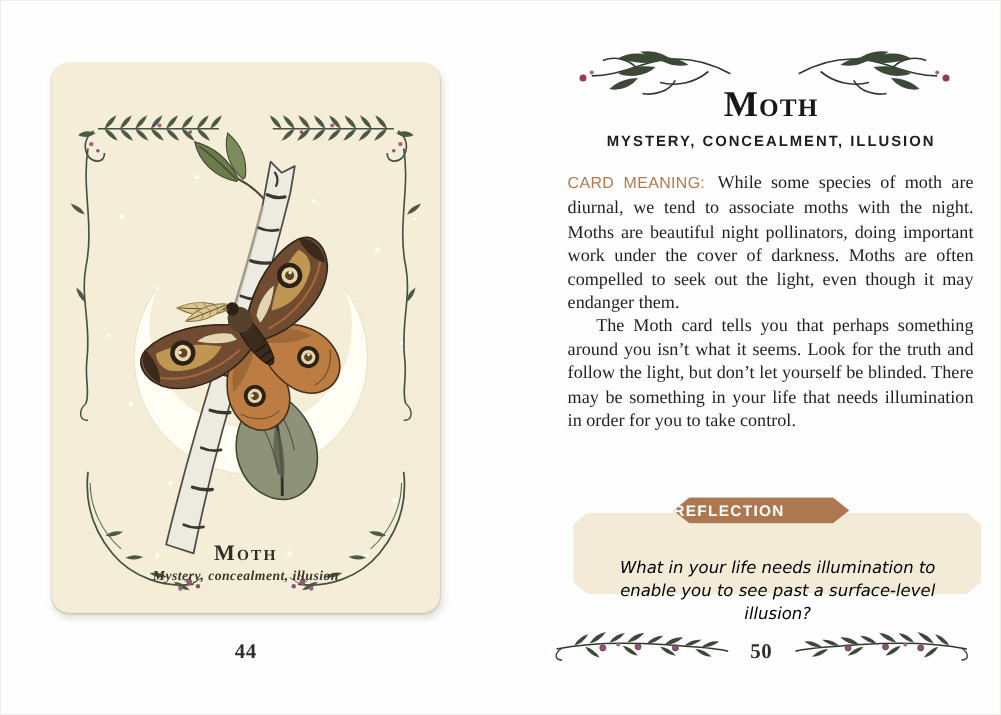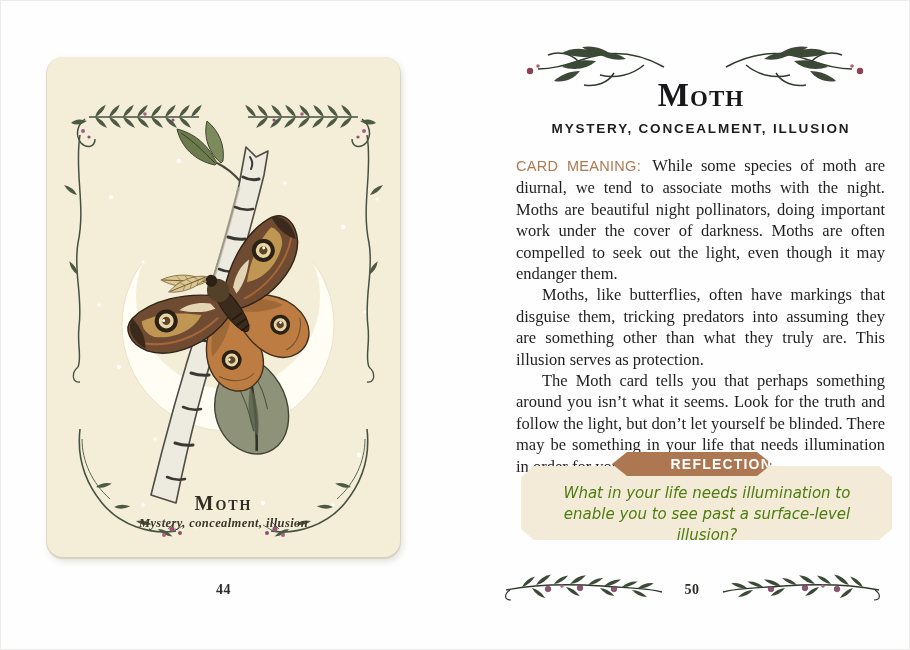--- a/index.html
+++ b/index.html
@@ -13,21 +13,21 @@
   .card { position:absolute; left:47px; top:57px; width:353px; height:500px;
           background:#f4edd8; border-radius:16px;
           box-shadow:0 1px 0 1px rgba(203,193,163,.55), 2px 4px 7px rgba(120,110,88,.22); }
   .card-art { position:absolute; left:0; top:0; width:353px; height:500px; }
   .card-title { position:absolute; left:0; top:435px; width:100%; text-align:center;
                 font-variant:small-caps; font-weight:700; font-size:20px; letter-spacing:2px;
                 color:#332e25; }
   .card-subtitle { position:absolute; left:0; top:459px; width:100%; text-align:center;
                    font-style:italic; font-weight:700; font-size:12.5px; letter-spacing:.4px;
                    color:#3b362b; }
-  .page-number { position:absolute; text-align:center; font-size:14px; font-weight:700;
+  .page-number { position:absolute; text-align:center; font-size:19px; font-weight:700;
                  color:#2f2d29; letter-spacing:.5px; }
   .pn-left { left:47px; top:582px; width:353px; }
   .pn-right { left:677px; top:582px; width:30px; }
 
   
   .hdr-fl { position:absolute; width:150px; height:48px; }
   .hdr-fl.left { left:518px; top:45px; }
   .hdr-fl.right { left:722px; top:45px; transform:scaleX(-1); }
   .rp-title { position:absolute; left:516px; top:74px; width:370px; text-align:center;
               font-variant:small-caps; font-weight:700; font-size:33px; line-height:42px;
@@ -39,28 +39,28 @@
              font-size:16.5px; line-height:21.4px; text-align:justify; color:#1f1f1f; }
   .rp-body p { margin:0; }
   .rp-body p.indent { text-indent:26px; }
   .meaning-label { font-family:"Liberation Sans","DejaVu Sans",sans-serif; font-weight:400;
                    font-size:14.5px; color:#b0794e; letter-spacing:.3px; padding-right:3px; }
   .reflection-box { position:absolute; left:521px; top:466px; width:371px; height:74px;
                     background:#f3ebd7;
                     clip-path:polygon(13px 0,calc(100% - 13px) 0,100% 11px,100% calc(100% - 11px),
                               calc(100% - 13px) 100%,13px 100%,0 calc(100% - 11px),0 11px); }
   .reflection-banner { position:absolute; left:612px; top:452px; width:160px; height:24px;
-                       background:#ad7851; color:#fff; text-align:right; line-height:24px;
+                       background:#ad7851; color:#fff; text-align:left; line-height:24px;
                        font-family:"Liberation Sans","DejaVu Sans",sans-serif; font-weight:700;
                        font-size:14px; letter-spacing:1.2px;
                        clip-path:polygon(15px 0,calc(100% - 15px) 0,100% 50%,
                                  calc(100% - 15px) 100%,15px 100%,0 50%); }
-  .reflection-question { position:absolute; left:540px; top:483px; width:334px; text-align:center;
+  .reflection-question { position:absolute; left:540px; top:506px; width:334px; text-align:center;
                          font-family:"DejaVu Sans",sans-serif; font-style:italic;
-                         font-size:15px; line-height:21px; color:#4d7c0f; }
+                         font-size:15px; line-height:21px; color:#000000; }
   .ftr-fl { position:absolute; width:165px; height:30px; }
   .ftr-fl.left { left:502px; top:572px; }
   .ftr-fl.right { left:718px; top:572px; transform:scaleX(-1); }
 </style>
 </head>
 <body>
 
 <div class="spread">
 
   <section>
@@ -275,21 +275,20 @@
     </svg>
 
     <h1 class="rp-title">Moth</h1>
     <div class="rp-keywords">MYSTERY, CONCEALMENT, ILLUSION</div>
 
     <div class="rp-body">
       <p>
         <span class="meaning-label">CARD MEANING:</span>
         <span>While some species of moth are diurnal, we tend to associate moths with the night. Moths are beautiful night pollinators, doing important work under the cover of darkness. Moths are often compelled to seek out the light, even though it may endanger them.</span>
       </p>
-      <p class="indent">Moths, like butterflies, often have markings that disguise them, tricking predators into assuming they are something other than what they truly are. This illusion serves as protection.</p>
       <p class="indent">The Moth card tells you that perhaps something around you isn’t what it seems. Look for the truth and follow the light, but don’t let yourself be blinded. There may be something in your life that needs illumination in order for you to take control.</p>
     </div>
 
     <div class="reflection-box"></div>
     <div class="reflection-banner">REFLECTION</div>
     <div class="reflection-question">What in your life needs illumination to enable you to see past a surface-level illusion?</div>
 
     <svg class="ftr-fl left" viewBox="0 0 165 30">
       <defs>
           <path id="fLeaf" d="M0 0 Q6 -7 15 -7 Q8 0 0 0 Z"></path>

